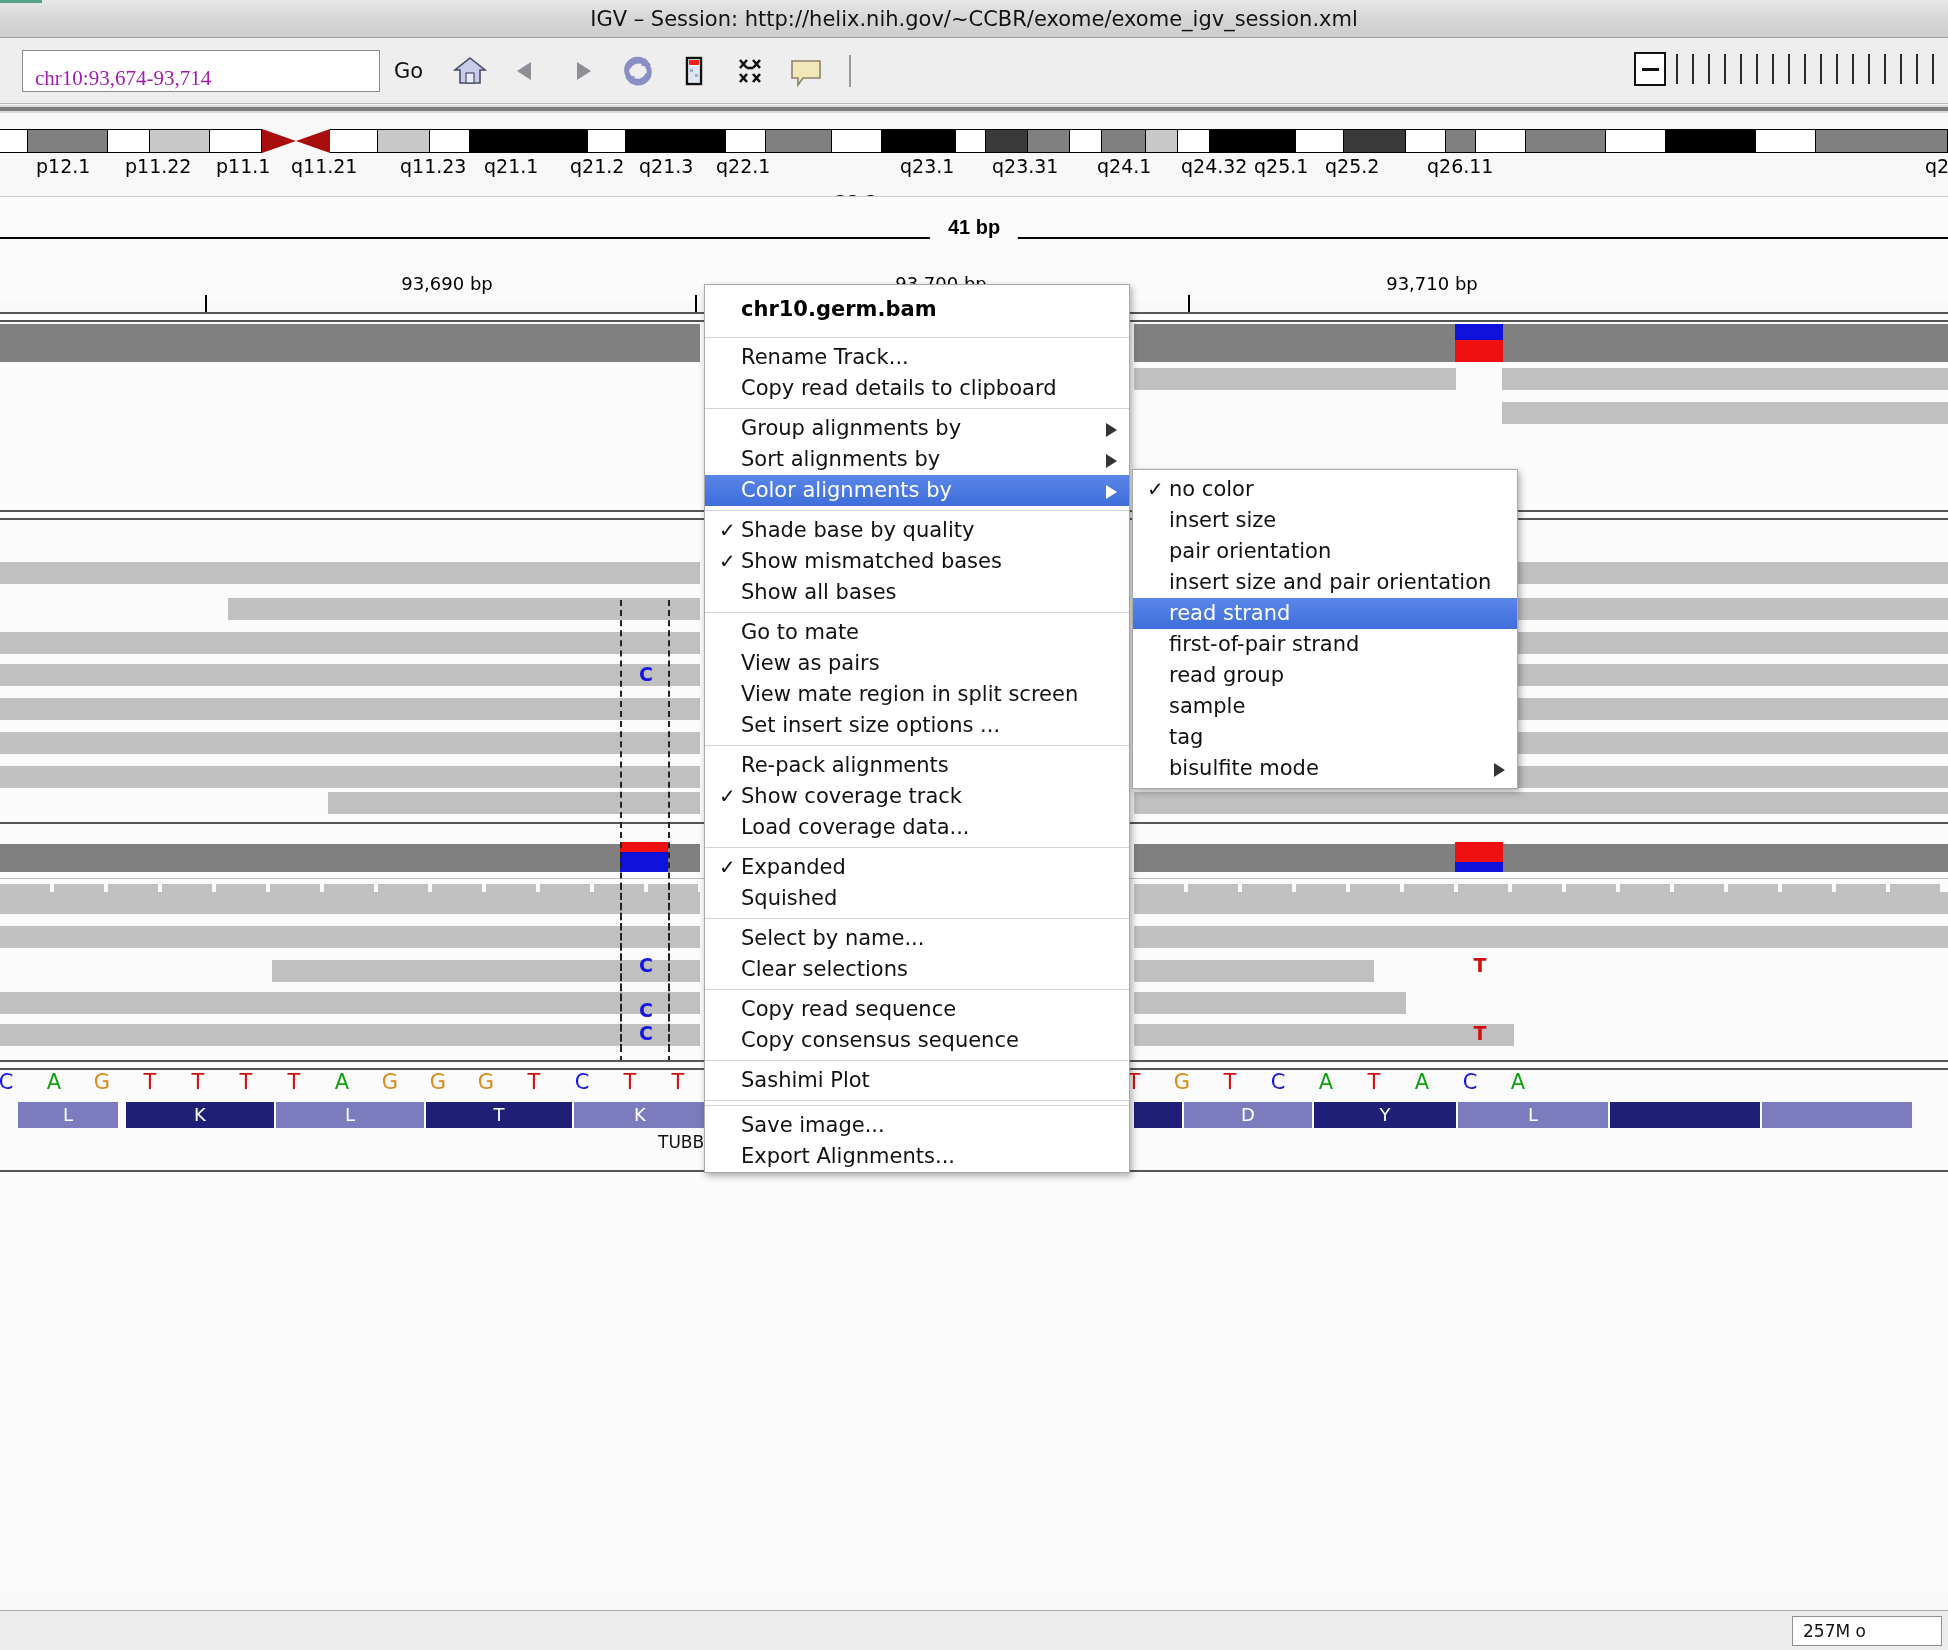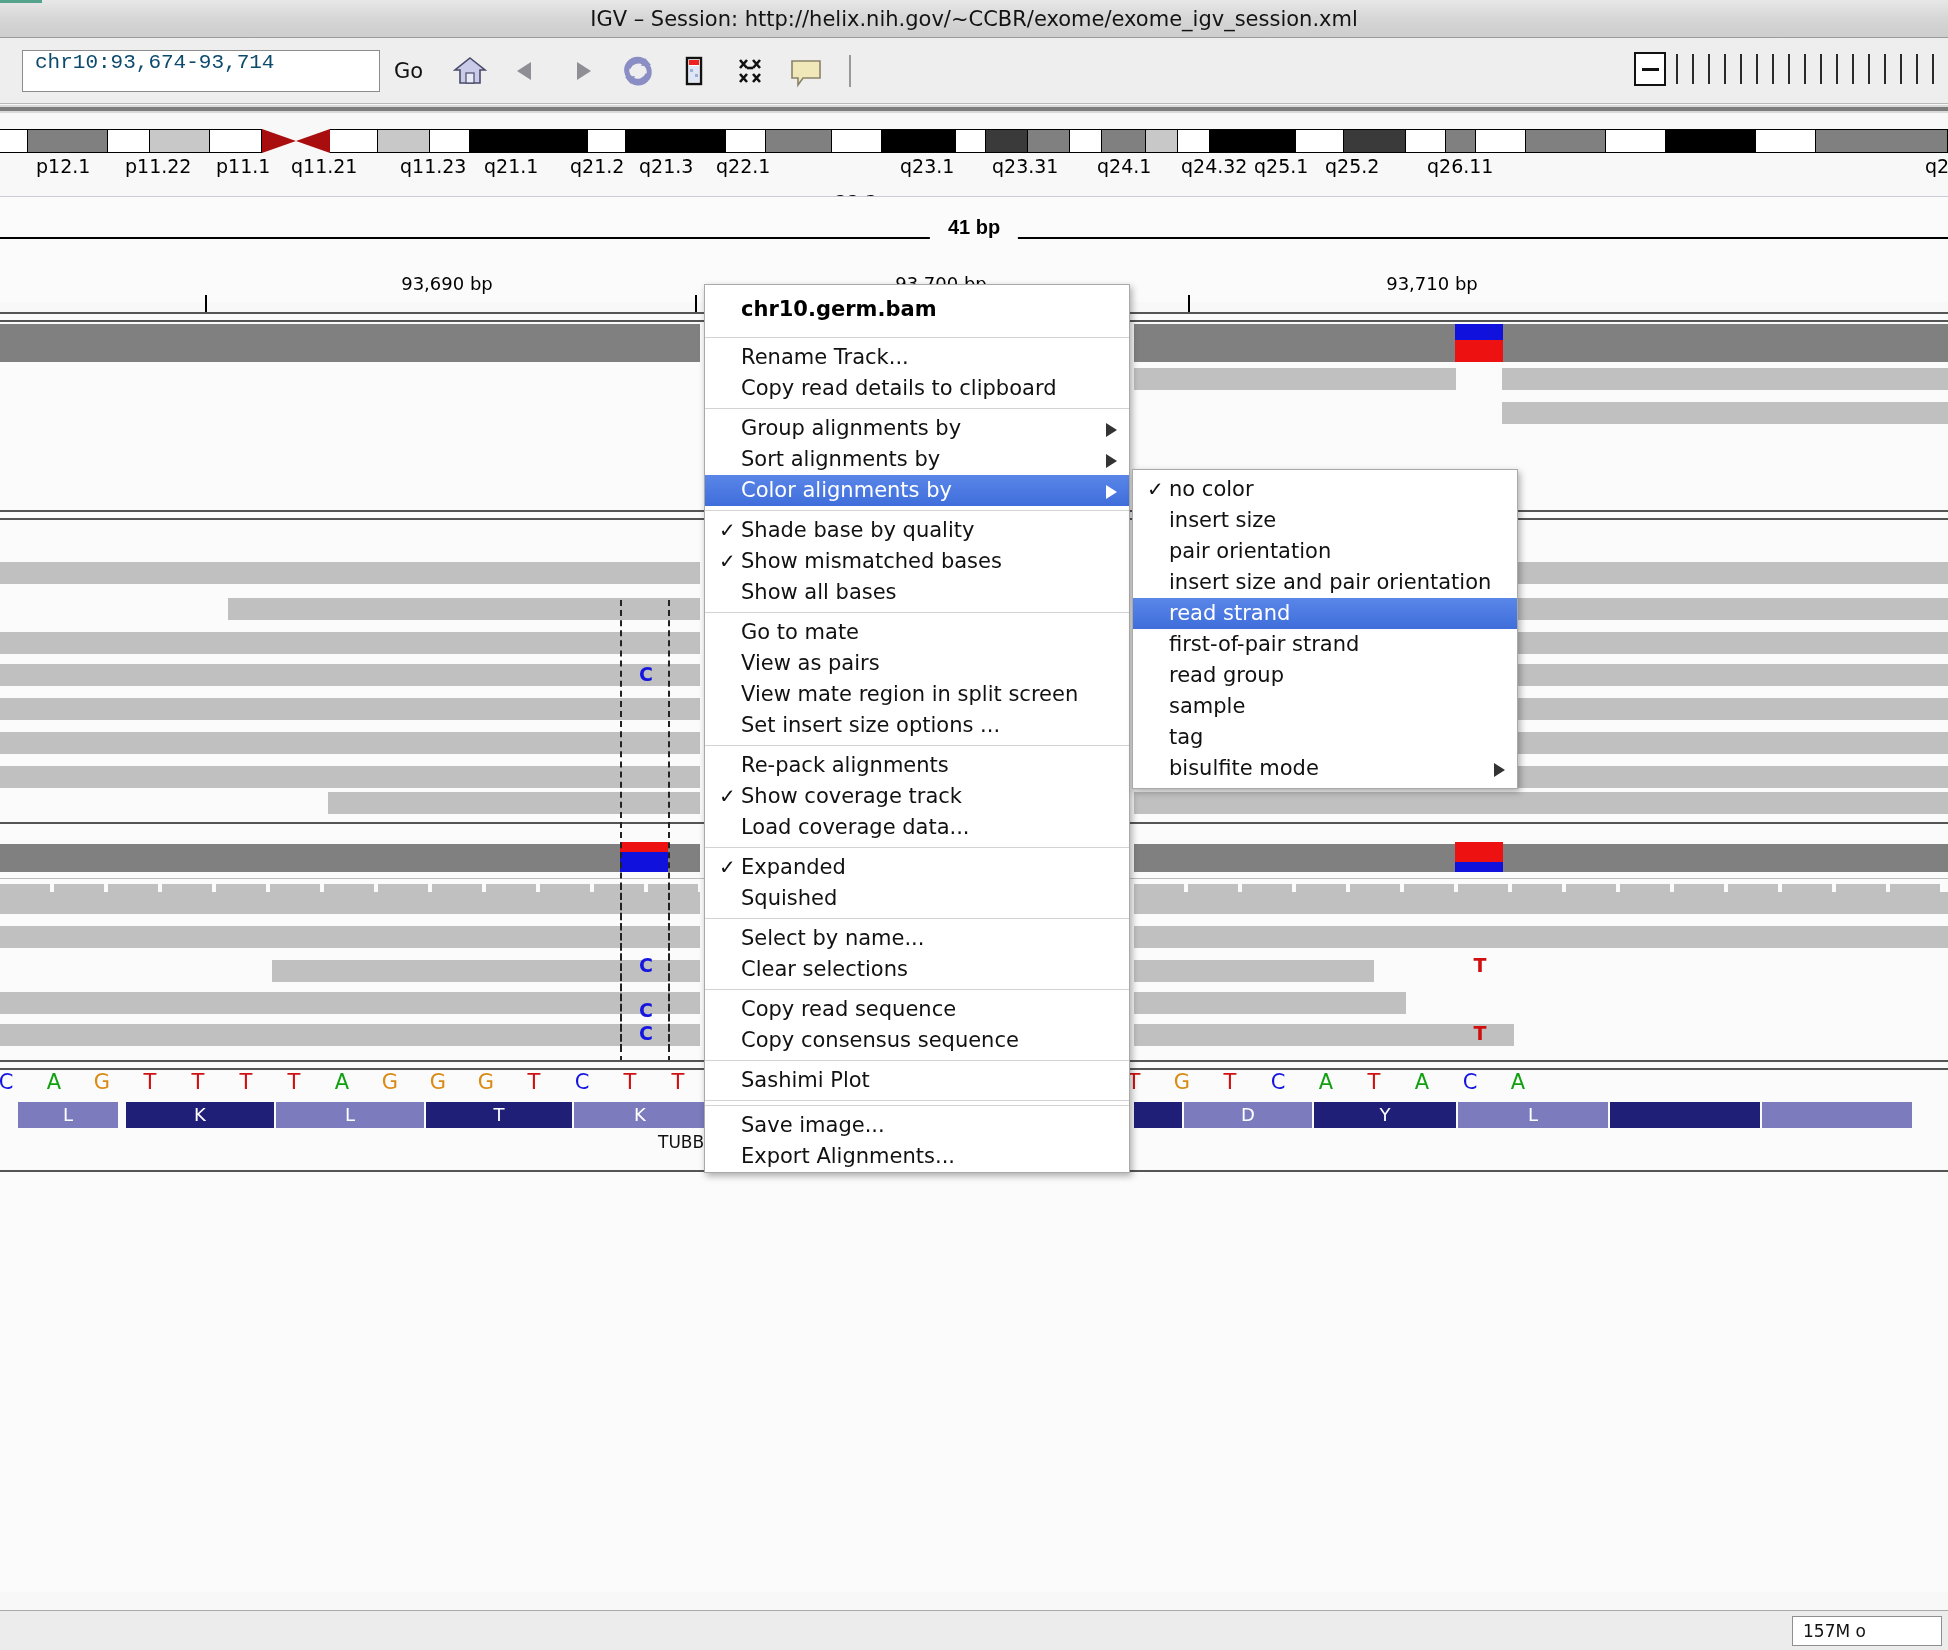--- a/index.html
+++ b/index.html
@@ -35,24 +35,24 @@
   .toolbar {
     position: absolute; top: 38px; left: 0; width: 1948px; height: 66px;
     background: #eeeeee;
     border-bottom: 1px solid #b9b9b9;
     display: flex; align-items: center;
   }
   .locus-box {
     margin-left: 22px;
     width: 358px; height: 42px;
     background: #fff; border: 1px solid #8c8c8c;
-    display: flex; align-items: flex-start;
+    display: flex; align-items: flex-end;
     padding-left: 12px;
-    font-size: 21px; color: #0c4a6e;
-    font-family: Liberation Mono, monospace;
+    font-size: 21px; color: #a21caf;
+    font-family: Liberation Serif, serif;
   }
   .go-btn {
     margin-left: 14px;
     font-size: 21px; color: #111;
     font-family: "DejaVu Sans", sans-serif;
     cursor: pointer;
   }
   .tb-icons { display: flex; align-items: center; gap: 22px; margin-left: 30px; }
   .tb-icon { width: 34px; height: 34px; position: relative; cursor: pointer; }
 
@@ -598,16 +598,16 @@
         <div class="sub-item sel"><span>read strand</span></div>
         <div class="sub-item"><span>first-of-pair strand</span></div>
         <div class="sub-item"><span>read group</span></div>
         <div class="sub-item"><span>sample</span></div>
         <div class="sub-item"><span>tag</span></div>
         <div class="sub-item"><span>bisulfite mode</span><span class="ctx-arrow"></span></div>
       </div>
   </div>
 
   <div class="statusbar">
-    <div class="mem-box">157M o</div>
+    <div class="mem-box">257M o</div>
   </div>
 
 </div>
 
 </body></html>

